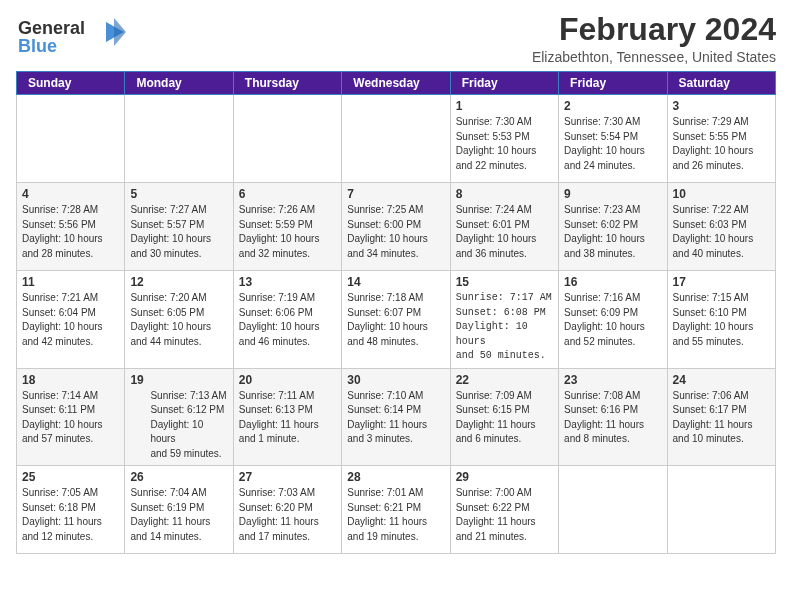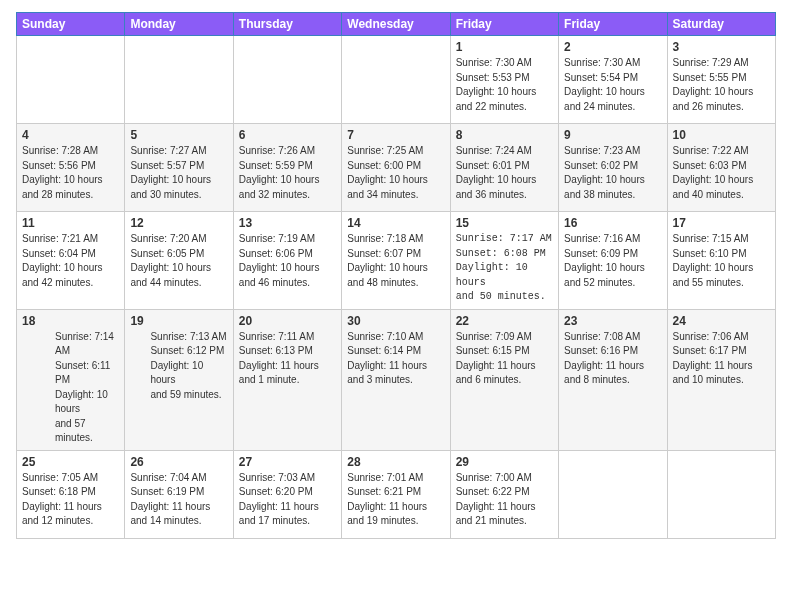--- a/index.html
+++ b/index.html
@@ -37,25 +37,25 @@
       font-size: 14px;
       color: #555;
       margin-top: 2px;
     }
     table {
       width: 100%;
       border-collapse: collapse;
       table-layout: fixed;
     }
     thead tr th {
-      background: #8b5cf6;
+      background: #4c1d95;
       color: #fff;
       font-size: 12px;
       font-weight: bold;
-      padding: 4px 5px;
+      padding: 4px 11px;
       text-align: left;
       border: 1px solid #3a7fc1;
     }
     tbody tr td {
       border: 1px solid #ccc;
       vertical-align: top;
       padding: 4px 5px;
       height: 88px;
       font-size: 10.5px;
       color: #333;
@@ -76,20 +76,37 @@
       line-height: 1.45;
     }
     .empty-cell {
       background: #fff !important;
     }
   </style>
 </head>
 <body>
 
 <div class="container">
+  <div class="header-row">
+    <div class="logo">
+      <div>
+        <svg width="110" height="44" viewBox="0 0 110 44">
+          <text x="2" y="22" font-family="Arial" font-weight="bold" font-size="18" fill="#333">General</text>
+          <text x="2" y="40" font-family="Arial" font-weight="bold" font-size="18" fill="#4a90d9">Blue</text>
+
+          <polygon points="90,10 108,20 90,30" fill="#4a90d9"></polygon>
+          <polygon points="98,6 110,20 98,34" fill="#2a6db5" opacity="0.6"></polygon>
+        </svg>
+      </div>
+    </div>
+    <div class="title-block">
+      <div class="month-title">February 2024</div>
+      <div class="location">Elizabethton, Tennessee, United States</div>
+    </div>
+  </div>
 
   <table>
     <thead>
       <tr>
         <th>Sunday</th>
         <th>Monday</th>
         <th>Thursday</th>
         <th>Wednesday</th>
         <th>Friday</th>
         <th>Friday</th>
@@ -222,21 +239,21 @@
             <span class="day-num">17</span>
             <div class="day-info" style="white-space: pre-line;">Sunrise: 7:15 AM
 Sunset: 6:10 PM
 Daylight: 10 hours
 and 55 minutes.</div>
           </td>
         </tr>
         <tr>
           <td>
             <span class="day-num">18</span>
-            <div class="day-info" style="white-space: pre-line; margin-left: 33px;">Sunrise: 7:14 AM
+            <div class="day-info" style="white-space: pre-line;">Sunrise: 7:14 AM
 Sunset: 6:11 PM
 Daylight: 10 hours
 and 57 minutes.</div>
           </td>
           <td>
             <span class="day-num">19</span>
             <div class="day-info" style="white-space: pre-line; margin-left: 20px;">Sunrise: 7:13 AM
 Sunset: 6:12 PM
 Daylight: 10 hours
 and 59 minutes.</div>

